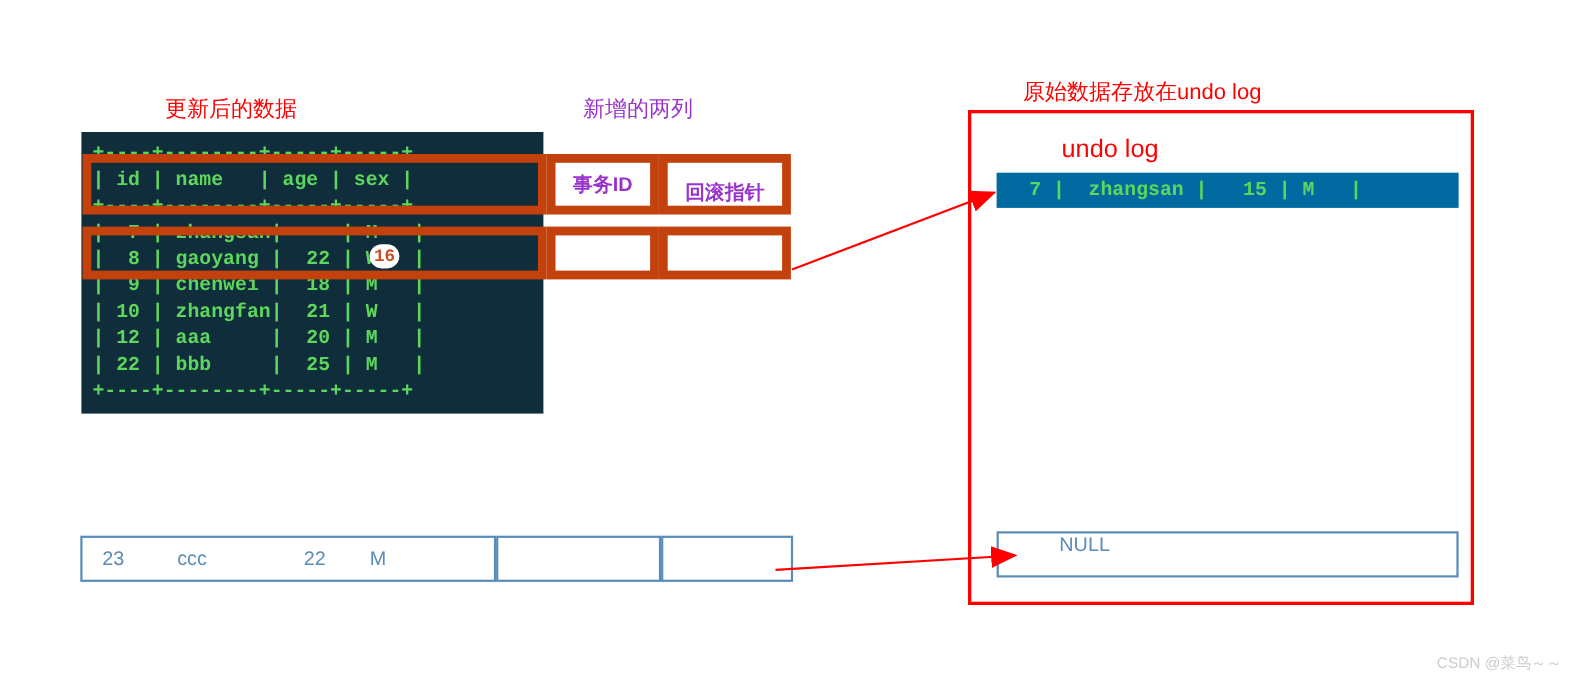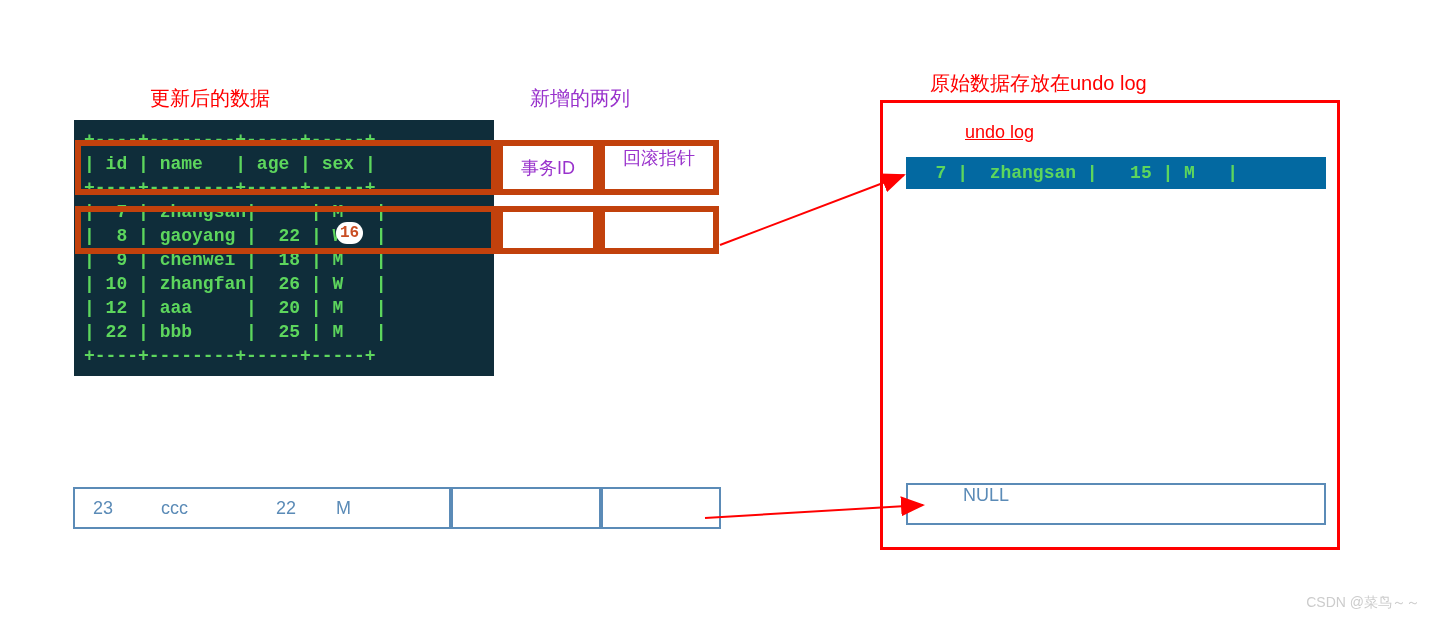--- a/index.html
+++ b/index.html
@@ -30,22 +30,23 @@
       background: #fff;
       color: #c94e24;
       font-weight: bold;
       font-size: 16px;
       padding: 2px 4px;
       font-family: "Courier New", monospace;
       border-radius: 11px;
     }
     .purple-rect {
       position: absolute;
-      border: 6px solid #c2410c;
+      border: 8px solid #c2410c;
       background: transparent;
+      font-weight: bold;
     }
     .blue-rect {
       position: absolute;
       border: 2px solid #5b8bb7;
       background: #fff;
       font-family: "Microsoft YaHei", sans-serif;
     }
     .red-rect {
       position: absolute;
       border: 3px solid #ff0000;
@@ -80,52 +81,52 @@
 <div class="label-red" style="position:absolute; left:150px; top:85px;">更新后的数据</div>
 <div class="label-purple" style="position:absolute; left:530px; top:85px;">新增的两列</div>
 
 <div class="terminal">
   <div class="row">+----+--------+-----+-----+</div>
   <div class="row">| <span>id</span> | <span>name</span>   | <span>age</span> | <span>sex</span> |</div>
   <div class="row">+----+--------+-----+-----+</div>
   <div class="row">|  <span>7</span> | <span>zhangsan</span>|     | <span>M</span>   |</div>
   <div class="row">|  <span>8</span> | <span>gaoyang</span> |  <span>22</span> | <span>W</span>   |</div>
   <div class="row">|  <span>9</span> | <span>chenwei</span> |  <span>18</span> | <span>M</span>   |</div>
-  <div class="row">| <span>10</span> | <span>zhangfan</span>|  <span>26</span> | <span>W</span>   |</div>
+  <div class="row">| <span>10</span> | <span>zhangfan</span>|  <span>21</span> | <span>W</span>   |</div>
   <div class="row">| <span>12</span> | <span>aaa</span>     |  <span>20</span> | <span>M</span>   |</div>
   <div class="row">| <span>22</span> | <span>bbb</span>     |  <span>25</span> | <span>M</span>   |</div>
   <div class="row">+----+--------+-----+-----+</div>
 </div>
 
 <div class="highlight-box" style="left:336px; top:222px;">16</div>
 
 <div class="purple-rect" style="left:75px; top:140px; width:422px; height:55px;"></div>
 <div class="purple-rect" style="left:75px; top:206px; width:422px; height:48px;"></div>
 
 <div class="purple-rect" style="left:497px; top:140px; width:102px; height:55px; display:flex; align-items:center; justify-content:center;">
   <span class="label-purple" style="font-size:18px;">事务ID</span>
 </div>
-<div class="purple-rect" style="left:599px; top:140px; width:120px; height:55px; display:flex; align-items:flex-start; justify-content:center;">
+<div class="purple-rect" style="left:599px; top:140px; width:120px; height:55px; display:flex; align-items:flex-end; justify-content:center;">
   <span class="label-purple" style="font-size:18px;">回滚指针</span>
 </div>
 <div class="purple-rect" style="left:497px; top:206px; width:102px; height:48px;"></div>
 <div class="purple-rect" style="left:599px; top:206px; width:120px; height:48px;"></div>
 
 <div class="blue-rect" style="left:73px; top:487px; width:378px; height:42px; display:flex; align-items:center; color:#5b8bb7; font-size:18px;">
   <span style="margin-left:18px;">23</span>
   <span style="margin-left:48px;">ccc</span>
   <span style="margin-left:88px;">22</span>
   <span style="margin-left:40px;">M</span>
 </div>
 <div class="blue-rect" style="left:451px; top:487px; width:150px; height:42px;"></div>
 <div class="blue-rect" style="left:601px; top:487px; width:120px; height:42px;"></div>
 
 <div class="label-red" style="position:absolute; left:930px; top:70px;">原始数据存放在undo log</div>
 <div class="red-rect" style="left:880px; top:100px; width:460px; height:450px;"></div>
-<div class="label-red" style="position:absolute; left:965px; top:122px; font-size:18px;text-decoration:underline;">undo log</div>
+<div class="label-red" style="position:absolute; left:965px; top:122px; font-size:23px;">undo log</div>
 
 <div class="undo-row" style="left:906px; top:157px; width:420px;">  <span>7</span> |  <span>zhangsan</span> |   <span>15</span> | <span>M</span>   |</div>
 
 <div class="blue-rect" style="left:906px; top:483px; width:420px; height:42px; display:flex; align-items:flex-start; color:#5b8bb7; font-size:18px;">
   <span style="margin-left:55px;">NULL</span>
 </div>
 
 <svg class="arrow" style="left:0; top:0; width:1435px; height:620px;">
   <defs>
     <marker id="redArrow" markerWidth="12" markerHeight="10" refX="11" refY="5" orient="auto">

